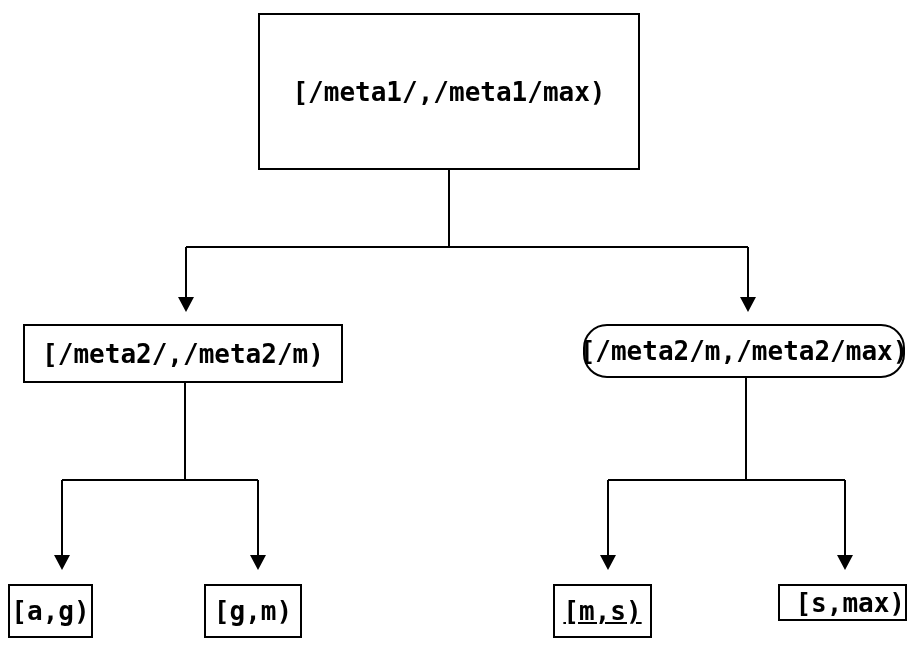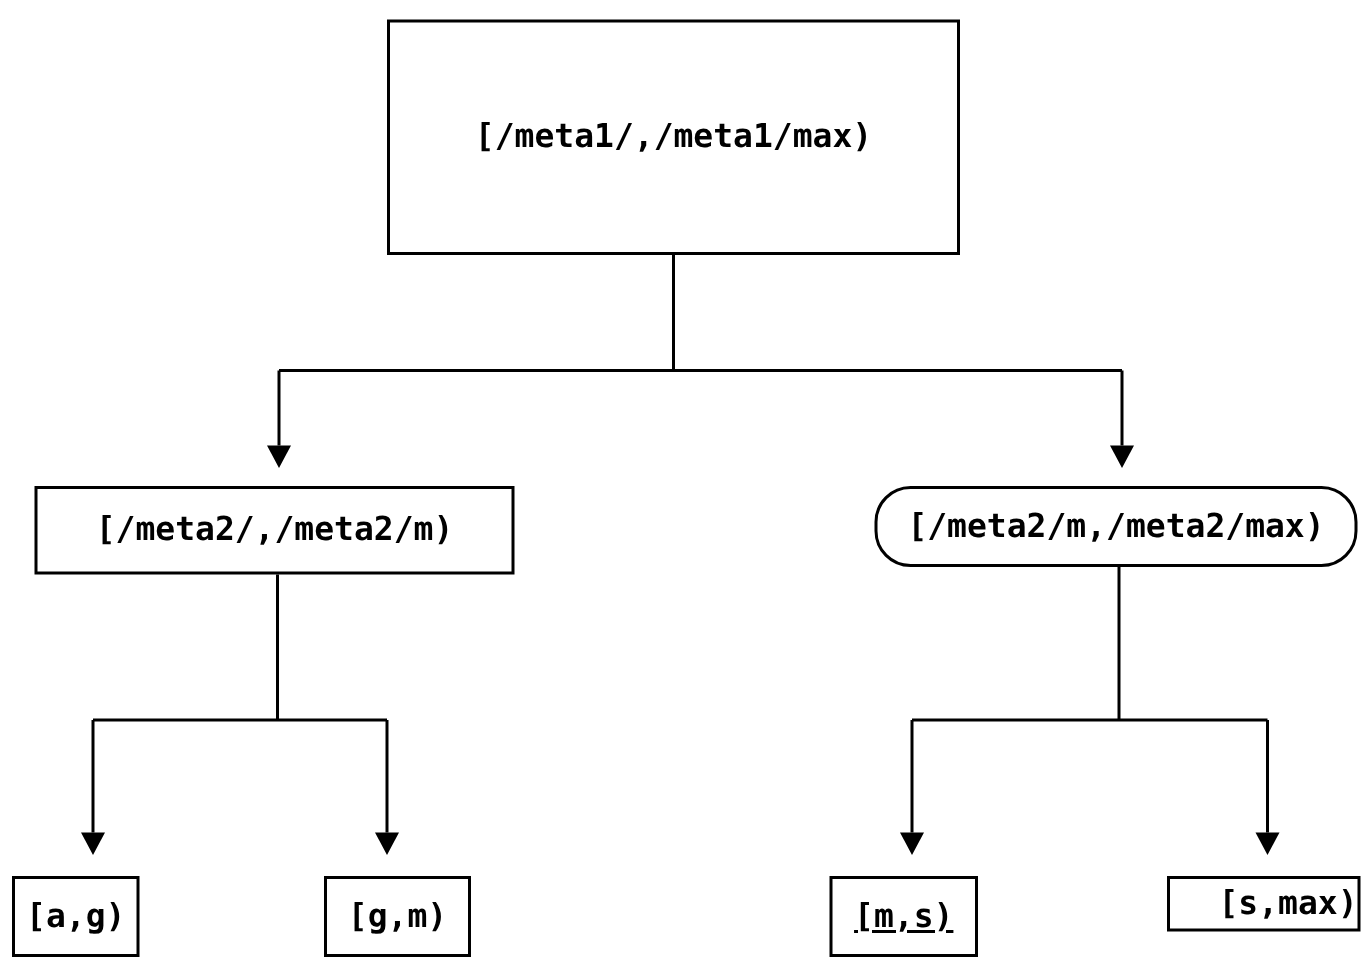--- a/index.html
+++ b/index.html
@@ -24,30 +24,30 @@
   }
   .node {
     position: absolute;
     box-sizing: border-box;
     border: 2px solid #000000;
     background: #ffffff;
     color: #000000;
     display: flex;
     align-items: center;
     justify-content: center;
-    font-size: 22px;
+    font-size: 26px;
     font-weight: bold;
     letter-spacing: 0;
     white-space: nowrap;
   }
   .node-root   { left: 258px; top: 13px;  width: 382px; height: 157px; }
   .node-l2a    { left: 23px;  top: 324px; width: 320px; height: 59px; }
   .node-l2b    { left: 583px; top: 324px; width: 322px; height: 54px; border-radius: 24px; }
   .node-leaf1  { left: 8px;   top: 584px; width: 85px; height: 54px; }
-  .node-leaf2  { left: 204px; top: 584px; width: 98px;  height: 54px; margin-left: 12px; }
+  .node-leaf2  { left: 204px; top: 584px; width: 98px;  height: 54px; }
   .node-leaf3  { left: 553px; top: 584px; width: 99px;  height: 54px; text-decoration: underline; }
   .node-leaf4  { left: 778px; top: 584px; width: 129px; height: 37px; justify-content: flex-end; }
   .line {
     stroke: #000000;
     stroke-width: 2;
     fill: none;
   }
   .arrowhead {
     fill: #000000;
     stroke: none;

